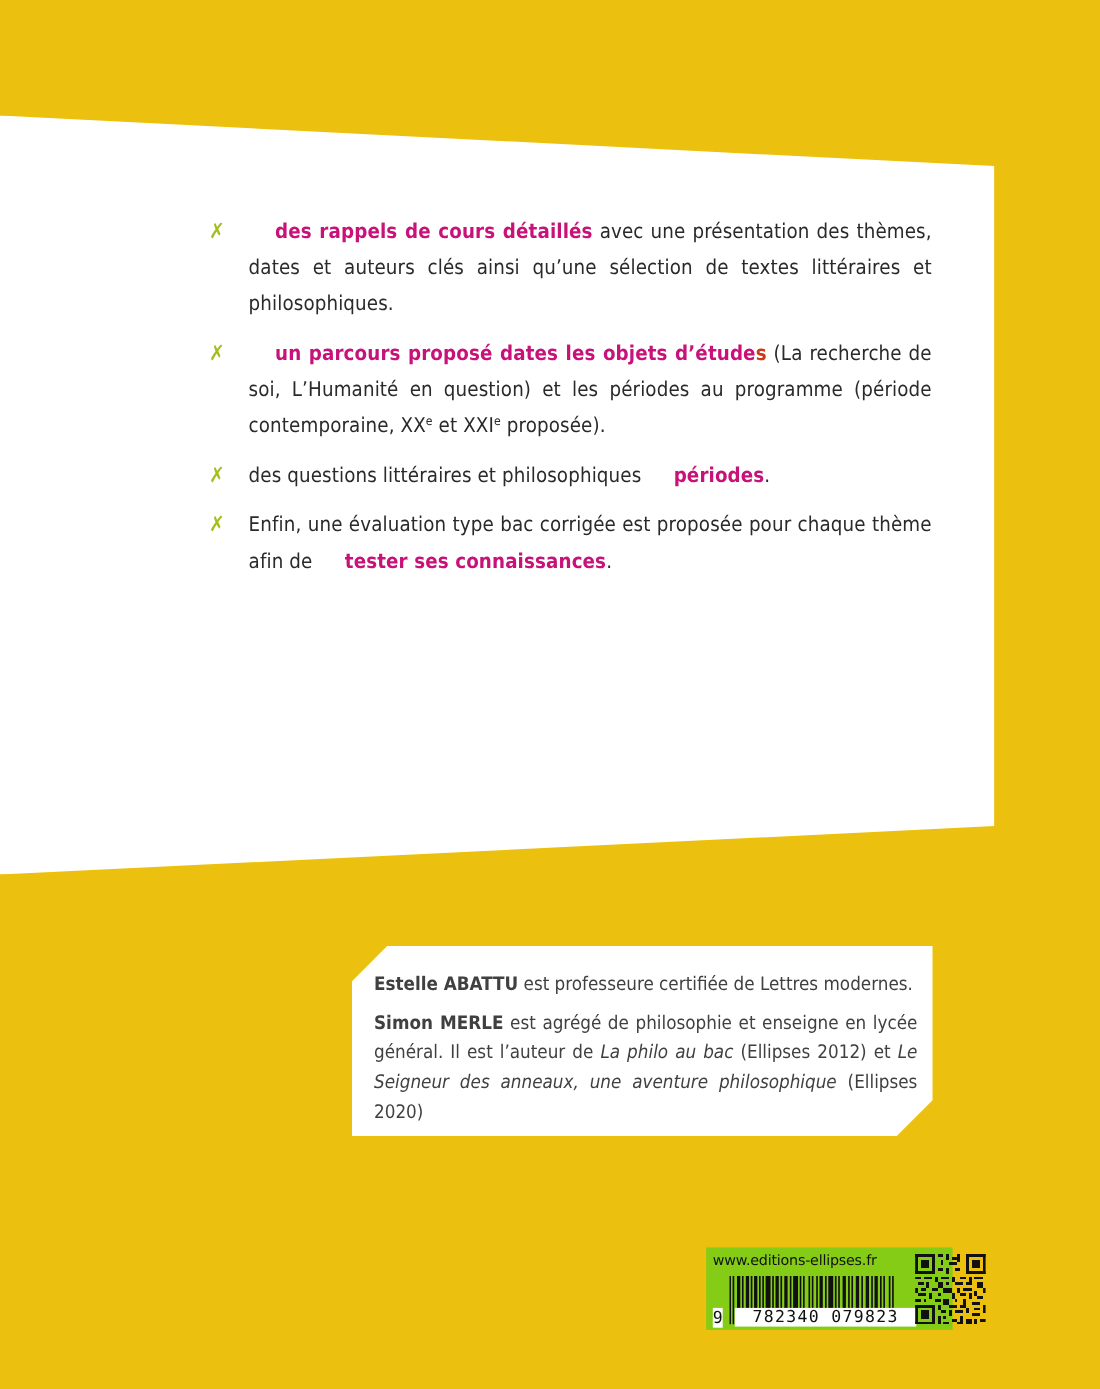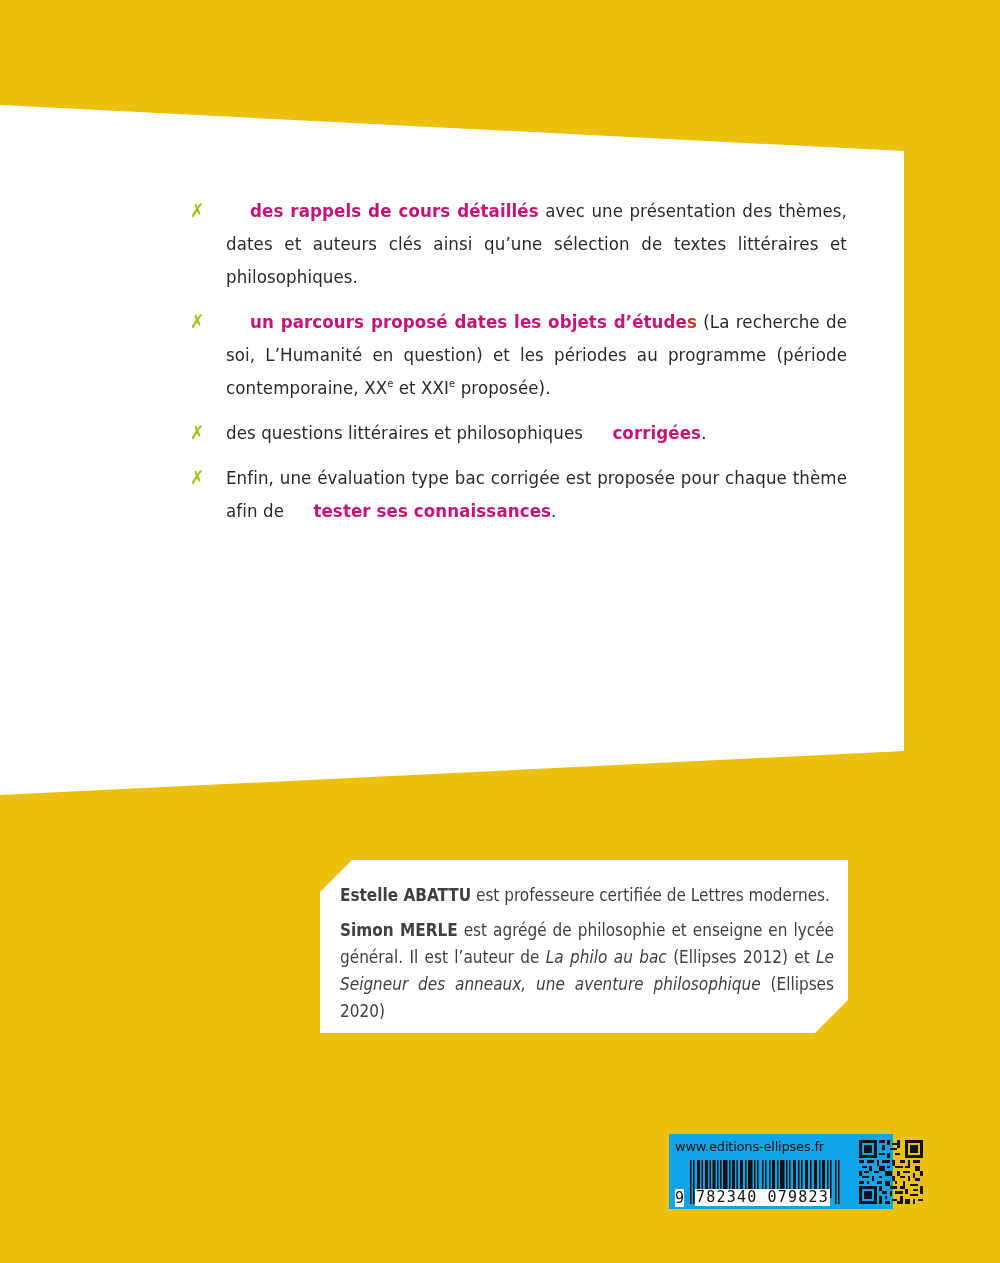--- a/index.html
+++ b/index.html
@@ -98,25 +98,25 @@
       margin: 0 0 8px 0;
     }
     .author-name {
       font-weight: bold;
     }
     .author-text em {
       font-style: italic;
     }
     .barcode-box {
       position: absolute;
-      left: 669px;
+      left: 642px;
       top: 1134px;
       width: 224px;
       height: 75px;
-      background: #0ea5e9;
+      background: #84cc16;
     }
     .url {
       position: absolute;
       left: 6px;
       top: 5px;
       font-family: "DejaVu Sans", sans-serif;
       font-size: 13px;
       color: #111;
       letter-spacing: -0.2px;
     }
@@ -138,21 +138,21 @@
     }
     .isbn-rest {
       position: absolute;
       left: 26px;
       top: 55px;
       font-family: "DejaVu Sans Mono", monospace;
       font-size: 15px;
       letter-spacing: 1.2px;
       color: #111;
       background: #fff;
-      padding: 0 1px;
+      padding: 0 16px;
       line-height: 17px;
     }
     .qr {
       position: absolute;
       left: 190px;
       top: 6px;
       width: 64px;
       height: 64px;
     }
   </style>
@@ -166,21 +166,21 @@
     <li class="bullet">
       <span class="bullet-mark">✗</span>
       <span class="hl">des rappels de cours détaillés</span><span>  avec une présentation des thèmes, dates et auteurs clés ainsi qu’une sélection de textes littéraires et philosophiques.</span>
     </li>
     <li class="bullet">
       <span class="bullet-mark">✗</span>
       <span class="hl">un parcours proposé dates les objets d’étude</span><span class="hl-alt">s</span><span> (La recherche de soi, L’Humanité en question) et les périodes au programme (période contemporaine, XX</span><sup>e</sup><span> et XXI</span><sup>e</sup><span> proposée).</span>
     </li>
     <li class="bullet">
       <span class="bullet-mark">✗</span>
-      <span>des questions littéraires et philosophiques </span><span class="hl">corrigées</span><span>.</span>
+      <span>des questions littéraires et philosophiques </span><span class="hl">périodes</span><span>.</span>
     </li>
     <li class="bullet">
       <span class="bullet-mark">✗</span>
       <span>Enfin, une évaluation type bac corrigée est proposée pour chaque thème afin de </span><span class="hl">tester ses connaissances</span><span>.</span>
     </li>
   </ul>
 </div>
 
 <div class="author-box">
   <div class="author-text">

